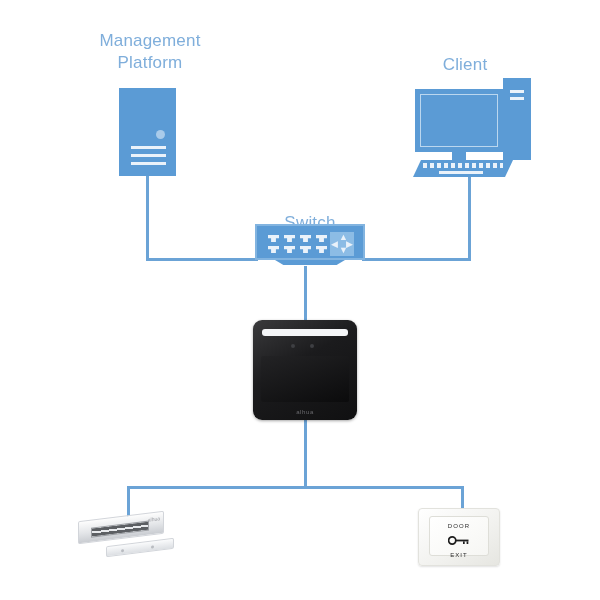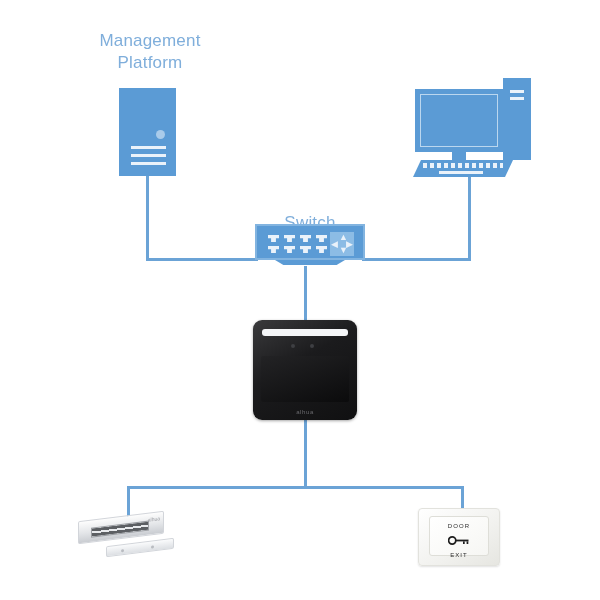--- a/index.html
+++ b/index.html
@@ -260,20 +260,21 @@
   }
 </style>
 </head>
 <body>
 
 <div id="diagram">
 
   <div class="label" id="label-mgmt">Management
 Platform</div>
 
+  <div class="label" id="label-client">Client</div>
 
   <div class="label" id="label-switch">Switch</div>
 
   <div class="line v" style="left:146px; top:176px; height:85px;"></div>
   <div class="line h" style="left:146px; top:258px; width:112px;"></div>
 
   <div class="line v" style="left:468px; top:170px; height:91px;"></div>
   <div class="line h" style="left:362px; top:258px; width:109px;"></div>
 
   <div class="line v" style="left:304px; top:266px; height:56px;"></div>

